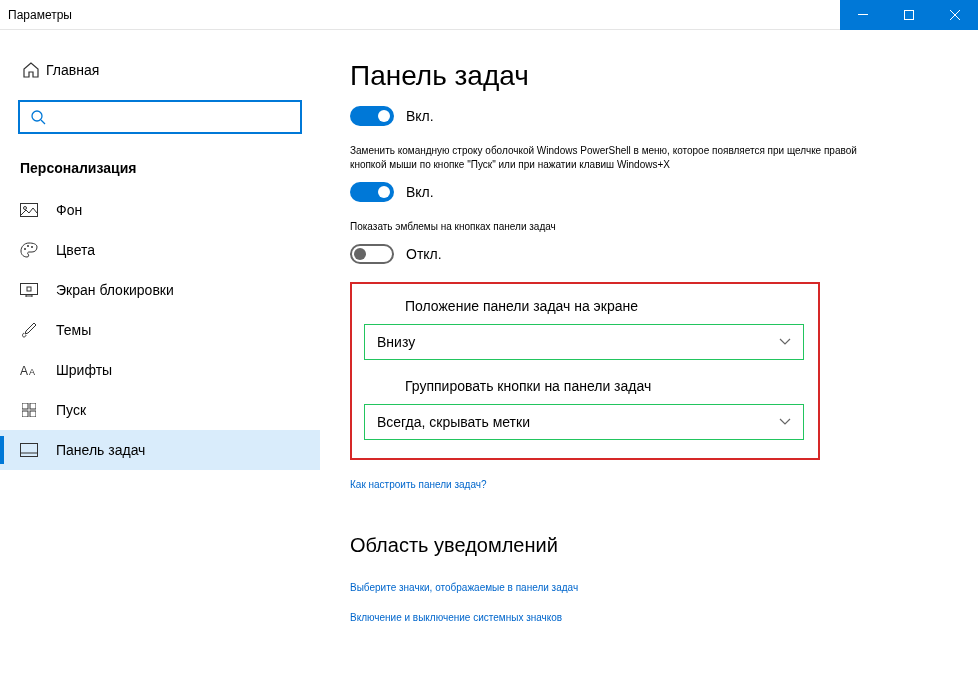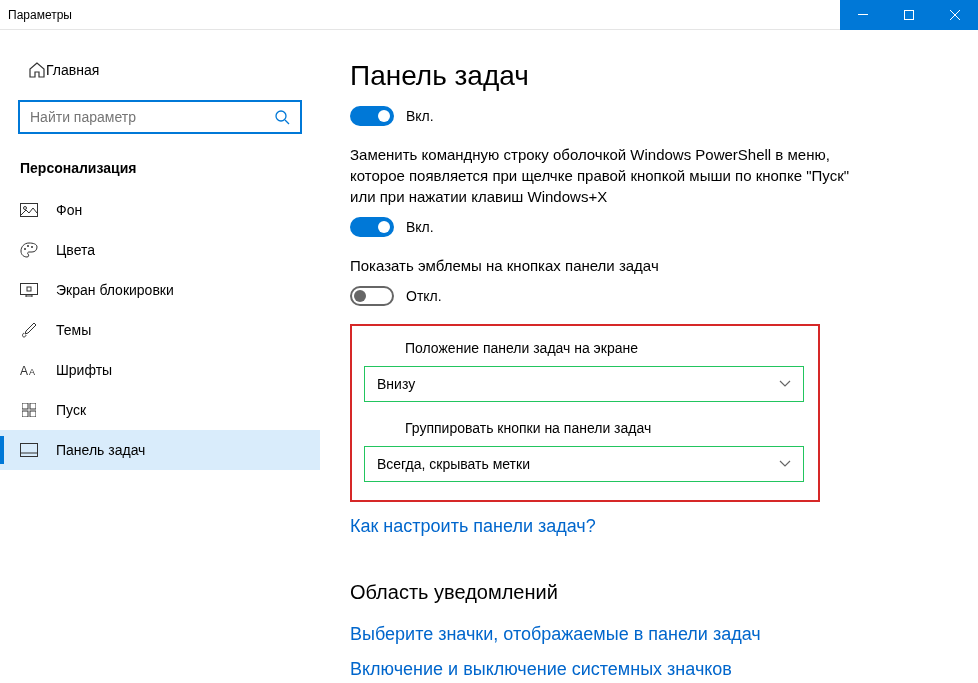--- a/index.html
+++ b/index.html
@@ -8,60 +8,60 @@
     .titlebar { height: 30px; background: #fff; display: flex; align-items: center; padding-left: 8px; border-bottom: 1px solid #e5e5e5; }
     .titlebar-text { font-size: 12px; color: #000; flex: 1; }
     .titlebar-controls { display: flex; }
     .tb-btn { width: 46px; height: 30px; display: flex; align-items: center; justify-content: center; color: #fff; cursor: pointer; }
     .tb-btn.min, .tb-btn.max { background: #0078d7; }
     .tb-btn.close { background: #0078d7; }
     
     .content { display: flex; height: calc(100% - 30px); }
     
     .sidebar { width: 320px; padding: 20px 0 0 0; background: #fff; }
-    .home-row { display: flex; align-items: center; padding: 12px 28px; cursor: pointer; gap: 0; }
+    .home-row { display: flex; align-items: center; padding: 12px 22px; cursor: pointer; gap: 6px; }
     .home-row .icon { width: 18px; display: flex; justify-content: center; }
     .home-row span.label { font-size: 14px; color: #000; }
     
     .search-box { margin: 10px 18px 18px 18px; height: 34px; border: 2px solid #0078d7; display: flex; align-items: center; padding: 0 10px; }
     .search-box input { border: none; outline: none; flex: 1; font-size: 14px; color: #666; background: transparent; }
     .search-box .sicon { color: #0078d7; }
     
     .section-header { font-size: 14px; font-weight: 600; padding: 8px 20px 14px 20px; color: #000; }
     
     .nav-item { display: flex; align-items: center; padding: 12px 20px; cursor: pointer; gap: 18px; position: relative; }
     .nav-item.active { background: #d9ecfb; }
     .nav-item.active::before { content: ''; position: absolute; left: 0; top: 6px; bottom: 6px; width: 4px; background: #0078d7; }
     .nav-item .icon { width: 18px; display: flex; justify-content: center; color: #333; }
     .nav-item .label { font-size: 14px; color: #000; }
     
     .main { flex: 1; padding: 30px 40px 20px 30px; overflow-y: auto; }
     .page-title { font-size: 28px; font-weight: 400; margin-bottom: 14px; }
     
     .setting-group { margin-bottom: 18px; }
-    .setting-desc { font-size: 15px; color: #000; line-height: 1.4; margin-bottom: 10px; max-width: 520px; }
+    .setting-desc { font-size: 10px; color: #000; line-height: 1.4; margin-bottom: 10px; max-width: 520px; }
     
     .toggle-row { display: flex; align-items: center; gap: 12px; margin-bottom: 6px; }
     .toggle { width: 44px; height: 20px; border-radius: 10px; position: relative; cursor: pointer; }
     .toggle.on { background: #0078d7; }
     .toggle.off { background: #fff; border: 2px solid #666; }
     .toggle .knob { width: 12px; height: 12px; border-radius: 50%; background: #fff; position: absolute; top: 4px; }
     .toggle.on .knob { right: 4px; }
     .toggle.off .knob { left: 2px; top: 2px; background: #666; }
     .toggle-label { font-size: 14px; }
     
     .highlight-box { border: 2px solid #d62828; padding: 14px 12px 18px 12px; margin-bottom: 14px; max-width: 470px; }
     
     .control-label { font-size: 14px; margin-bottom: 10px; margin-left: 41px; }
     .dropdown { width: 440px; height: 36px; border: 1px solid #22c55e; display: flex; align-items: center; padding: 0 12px; justify-content: space-between; cursor: pointer; margin-bottom: 18px; }
     .dropdown:last-child { margin-bottom: 0; }
     .dropdown-value { font-size: 14px; }
     .dropdown-chevron { color: #666; }
     
-    .link { color: #0066cc; font-size: 18px; cursor: pointer; display: inline-block; margin-bottom: 14px; }
+    .link { color: #0066cc; font-size: 10px; cursor: pointer; display: inline-block; margin-bottom: 14px; }
     
     .section-title { font-size: 20px; font-weight: 400; margin: 30px 0 20px 0; }
     
     svg { display: block; }
   </style>
 </head>
 <body>
 
 <div class="titlebar">
   <span class="titlebar-text">Параметры</span>
@@ -89,21 +89,20 @@
     <div class="home-row">
       <span class="icon">
         <svg width="16" height="16" viewBox="0 0 16 16">
             <path d="M8 1 L1 7 v8 h5 v-5 h4 v5 h5 v-8 z" fill="none" stroke="#333" stroke-width="1.2"></path>
           </svg>
       </span>
       <span class="label">Главная</span>
     </div>
 
     <div class="search-box">
-      <input type="text" placeholder="Найти параметр" style="">
       <span class="sicon">
         <svg width="16" height="16" viewBox="0 0 16 16">
             <circle cx="7" cy="7" r="5" fill="none" stroke="#0078d7" stroke-width="1.3"></circle>
             <path d="M11 11 L15 15" stroke="#0078d7" stroke-width="1.3"></path>
           </svg>
       </span>
     </div>
 
     <div class="section-header">Персонализация</div>
 

